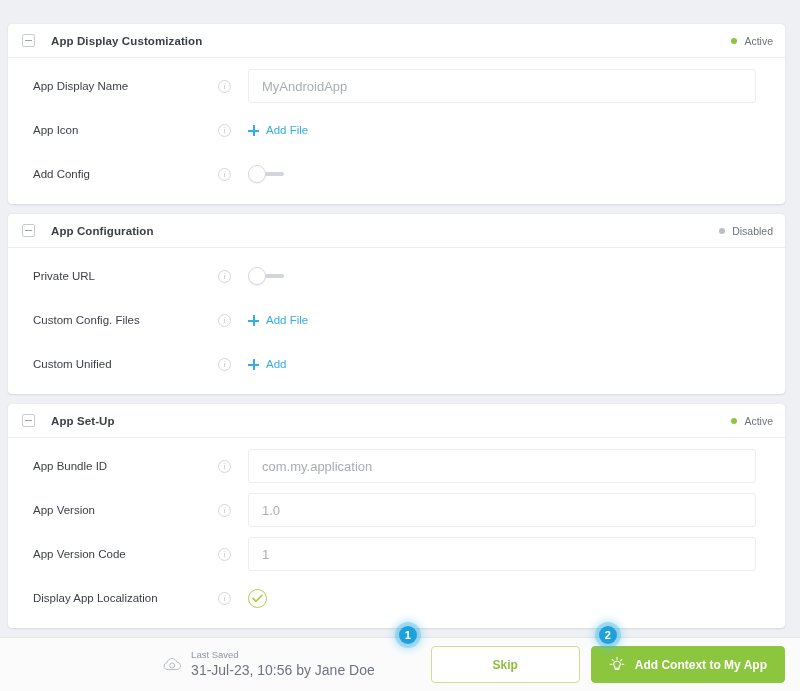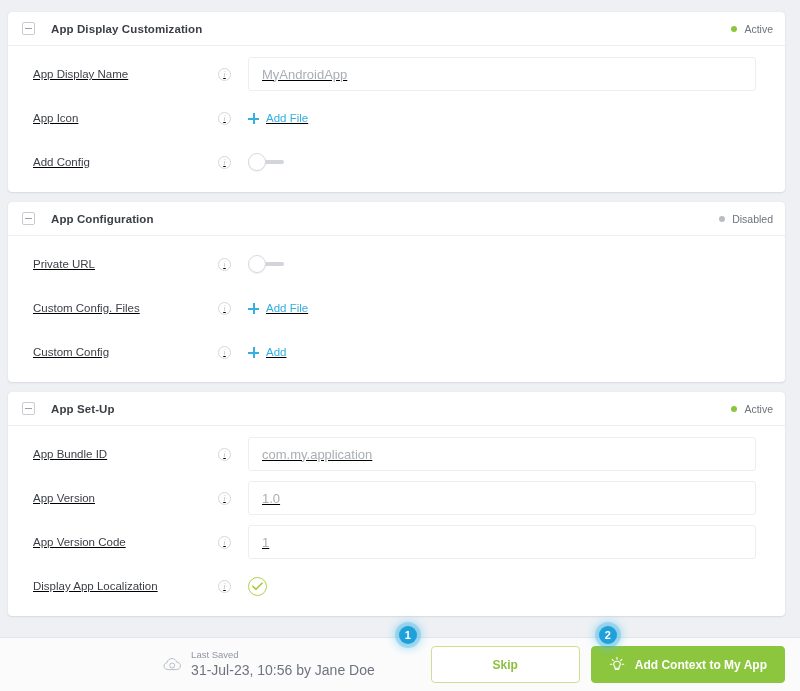--- a/index.html
+++ b/index.html
@@ -15,21 +15,21 @@
   #app {
     position: relative;
     width: 800px;
     height: 691px;
     background: #eef0f4;
     overflow: hidden;
   }
 
   .scroll-area {
     position: absolute;
-    top: 4px; left: 0;
+    top: 16px; left: 0;
     width: 800px;
     height: 637px;
     padding: 8px 15px 0 8px;
   }
 
   
   .card {
     background: #ffffff;
     border-radius: 4px;
     box-shadow: 0 1px 2px rgba(22,35,60,.10), 0 0 1px rgba(22,35,60,.10);
@@ -83,21 +83,21 @@
   .status .dot {
     width: 6px; height: 6px;
     border-radius: 50%;
     margin-right: 7px;
     display: inline-block;
   }
   .status.active .dot   { background: #8cc63f; }
   .status.disabled .dot { background: #b9bdc3; }
 
   
-  .card-body { padding: 6px 15px 8px 0; text-decoration: underline; }
+  .card-body { padding: 6px 15px 8px 0; }
 
   .row {
     display: flex;
     align-items: center;
     min-height: 44px;
     padding: 0 14px 0 25px;
   }
 
   .row-label {
     width: 185px;
@@ -367,21 +367,21 @@
           <span class="info-icon">i</span>
           <span class="row-control">
             <a class="add-link">
               <span class="plus"></span>
               <span>Add File</span>
             </a>
           </span>
         </div>
 
         <div class="row">
-          <span class="row-label">Custom Config</span>
+          <span class="row-label">Custom Unified</span>
           <span class="info-icon">i</span>
           <span class="row-control">
             <a class="add-link">
               <span class="plus"></span>
               <span>Add</span>
             </a>
           </span>
         </div>
 
       </div>

